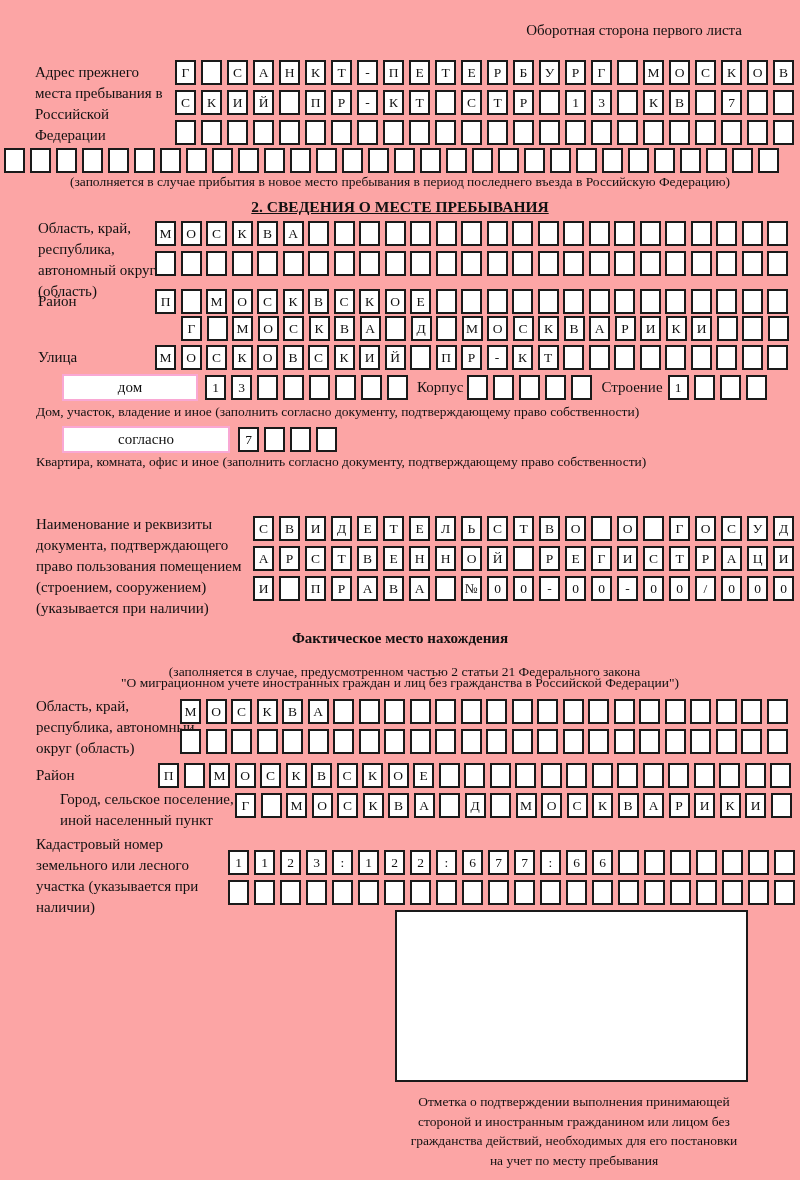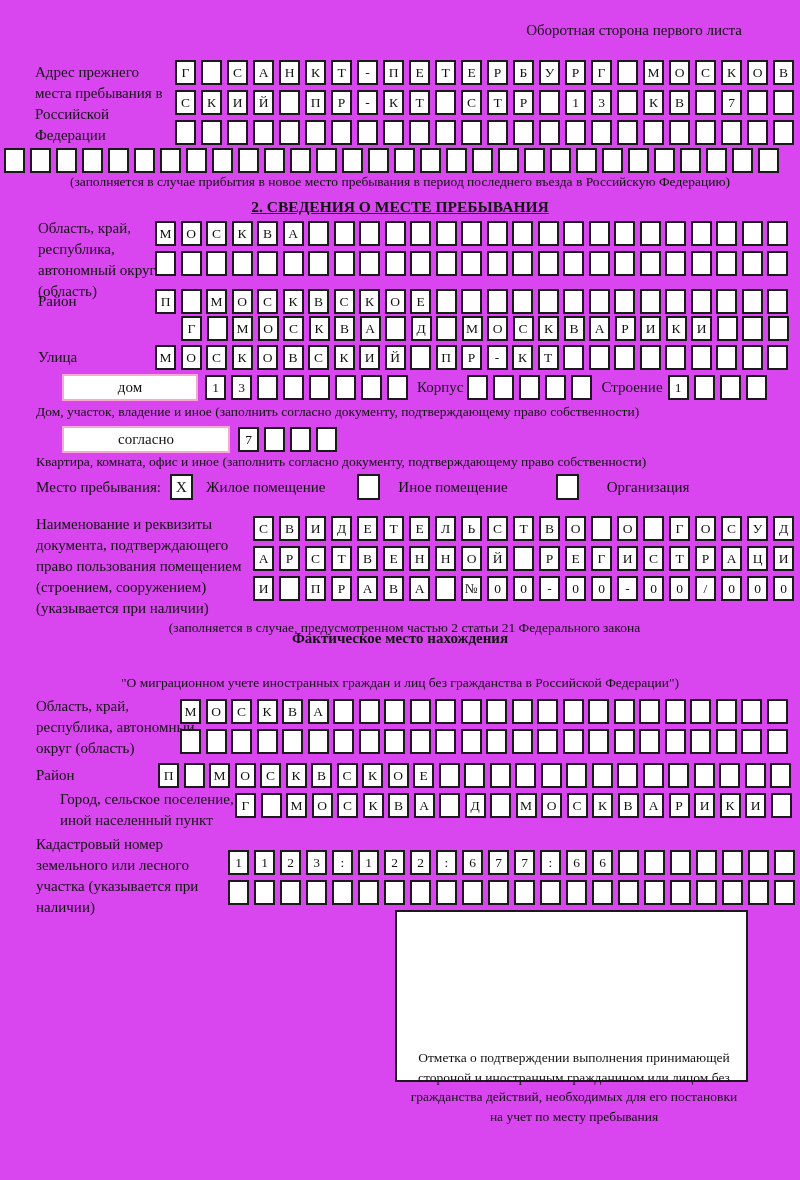--- a/index.html
+++ b/index.html
@@ -1,20 +1,20 @@
 <!DOCTYPE html>
 <html><head>
 <meta charset="utf-8">
 <style>
   * { margin:0; padding:0; box-sizing:border-box; }
   html,body { background:#ffffff; }
   .page {
     position:relative;
     width:800px; height:1180px;
-    background:#d946ef;
+    background:#fca5a5;
     font-family:"Liberation Serif","DejaVu Serif",serif;
     color:#111;
     overflow:hidden;
   }
   .abs { position:absolute; }
   .lbl { font-size:15px; line-height:21px; }
   .cap { font-size:13.5px; }
   .center { text-align:center; width:800px; left:0; }
   .bold { font-weight:bold; }
   .cells { display:flex; gap:5px; }
@@ -335,29 +335,20 @@
     <div class="widebox" style="width:168px; margin-right:8px;">согласно</div>
     <div class="cells">
         <span class="cell">7</span>
         <span class="cell"></span>
         <span class="cell"></span>
         <span class="cell"></span>
       </div>
   </div>
   <div class="abs cap" style="top:454px; left:36px;">Квартира, комната, офис и иное (заполнить согласно документу, подтверждающему право собственности)</div>
 
-  <div class="abs inlinerow" style="top:474px; left:36px;">
-    <div class="lbl" style="margin-right:9px;">Место пребывания:</div>
-    <div class="checkbox" style="margin-right:13px;">X</div>
-    <div class="lbl" style="margin-right:32px;">Жилое помещение</div>
-    <div class="checkbox" style="margin-right:18px;"></div>
-    <div class="lbl" style="margin-right:48px;">Иное помещение</div>
-    <div class="checkbox" style="margin-right:28px;"></div>
-    <div class="lbl">Организация</div>
-  </div>
 
   <div class="abs lbl" style="top:514px; left:36px; width:212px;">Наименование и реквизиты документа, подтверждающего право пользования помещением (строением, сооружением) (указывается при наличии)</div>
   <div class="abs cells" style="top:516px; left:253px;">
       <span class="cell">С</span>
       <span class="cell">В</span>
       <span class="cell">И</span>
       <span class="cell">Д</span>
       <span class="cell">Е</span>
       <span class="cell">Т</span>
       <span class="cell">Е</span>
@@ -417,21 +408,21 @@
       <span class="cell">-</span>
       <span class="cell">0</span>
       <span class="cell">0</span>
       <span class="cell">/</span>
       <span class="cell">0</span>
       <span class="cell">0</span>
       <span class="cell">0</span>
     </div>
 
   <div class="abs lbl bold center" style="top:628px;">Фактическое место нахождения</div>
-  <div class="abs cap center" style="top:620px;padding-left:9px;">(заполняется в случае, предусмотренном частью 2 статьи 21 Федерального закона</div>
+  <div class="abs cap center" style="top:664px;padding-left:9px;">(заполняется в случае, предусмотренном частью 2 статьи 21 Федерального закона</div>
   <div class="abs cap center" style="top:675px;">"О миграционном учете иностранных граждан и лиц без гражданства в Российской Федерации")</div>
 
   <div class="abs lbl" style="top:696px; left:36px; width:170px;">Область, край, республика, автономный округ (область)</div>
   <div class="abs cells tight" style="top:699px; left:180px;">
       <span class="cell">М</span>
       <span class="cell">О</span>
       <span class="cell">С</span>
       <span class="cell">К</span>
       <span class="cell">В</span>
       <span class="cell">А</span>
@@ -580,20 +571,20 @@
       <span class="cell"></span>
       <span class="cell"></span>
       <span class="cell"></span>
       <span class="cell"></span>
       <span class="cell"></span>
       <span class="cell"></span>
       <span class="cell"></span>
     </div>
 
   <div class="abs bigbox" style="top:910px; left:395px; width:353px; height:172px;"></div>
-  <div class="abs" style="top:1048px; left:368px; width:412px; text-align:center;">
+  <div class="abs" style="top:1092px; left:368px; width:412px; text-align:center;">
     <div class="cap" style="line-height:19.5px;">Отметка о подтверждении выполнения принимающей</div>
     <div class="cap" style="line-height:19.5px;">стороной и иностранным гражданином или лицом без</div>
     <div class="cap" style="line-height:19.5px;">гражданства действий, необходимых для его постановки</div>
     <div class="cap" style="line-height:19.5px;">на учет по месту пребывания</div>
   </div>
 
 </div>
 
 </body></html>

